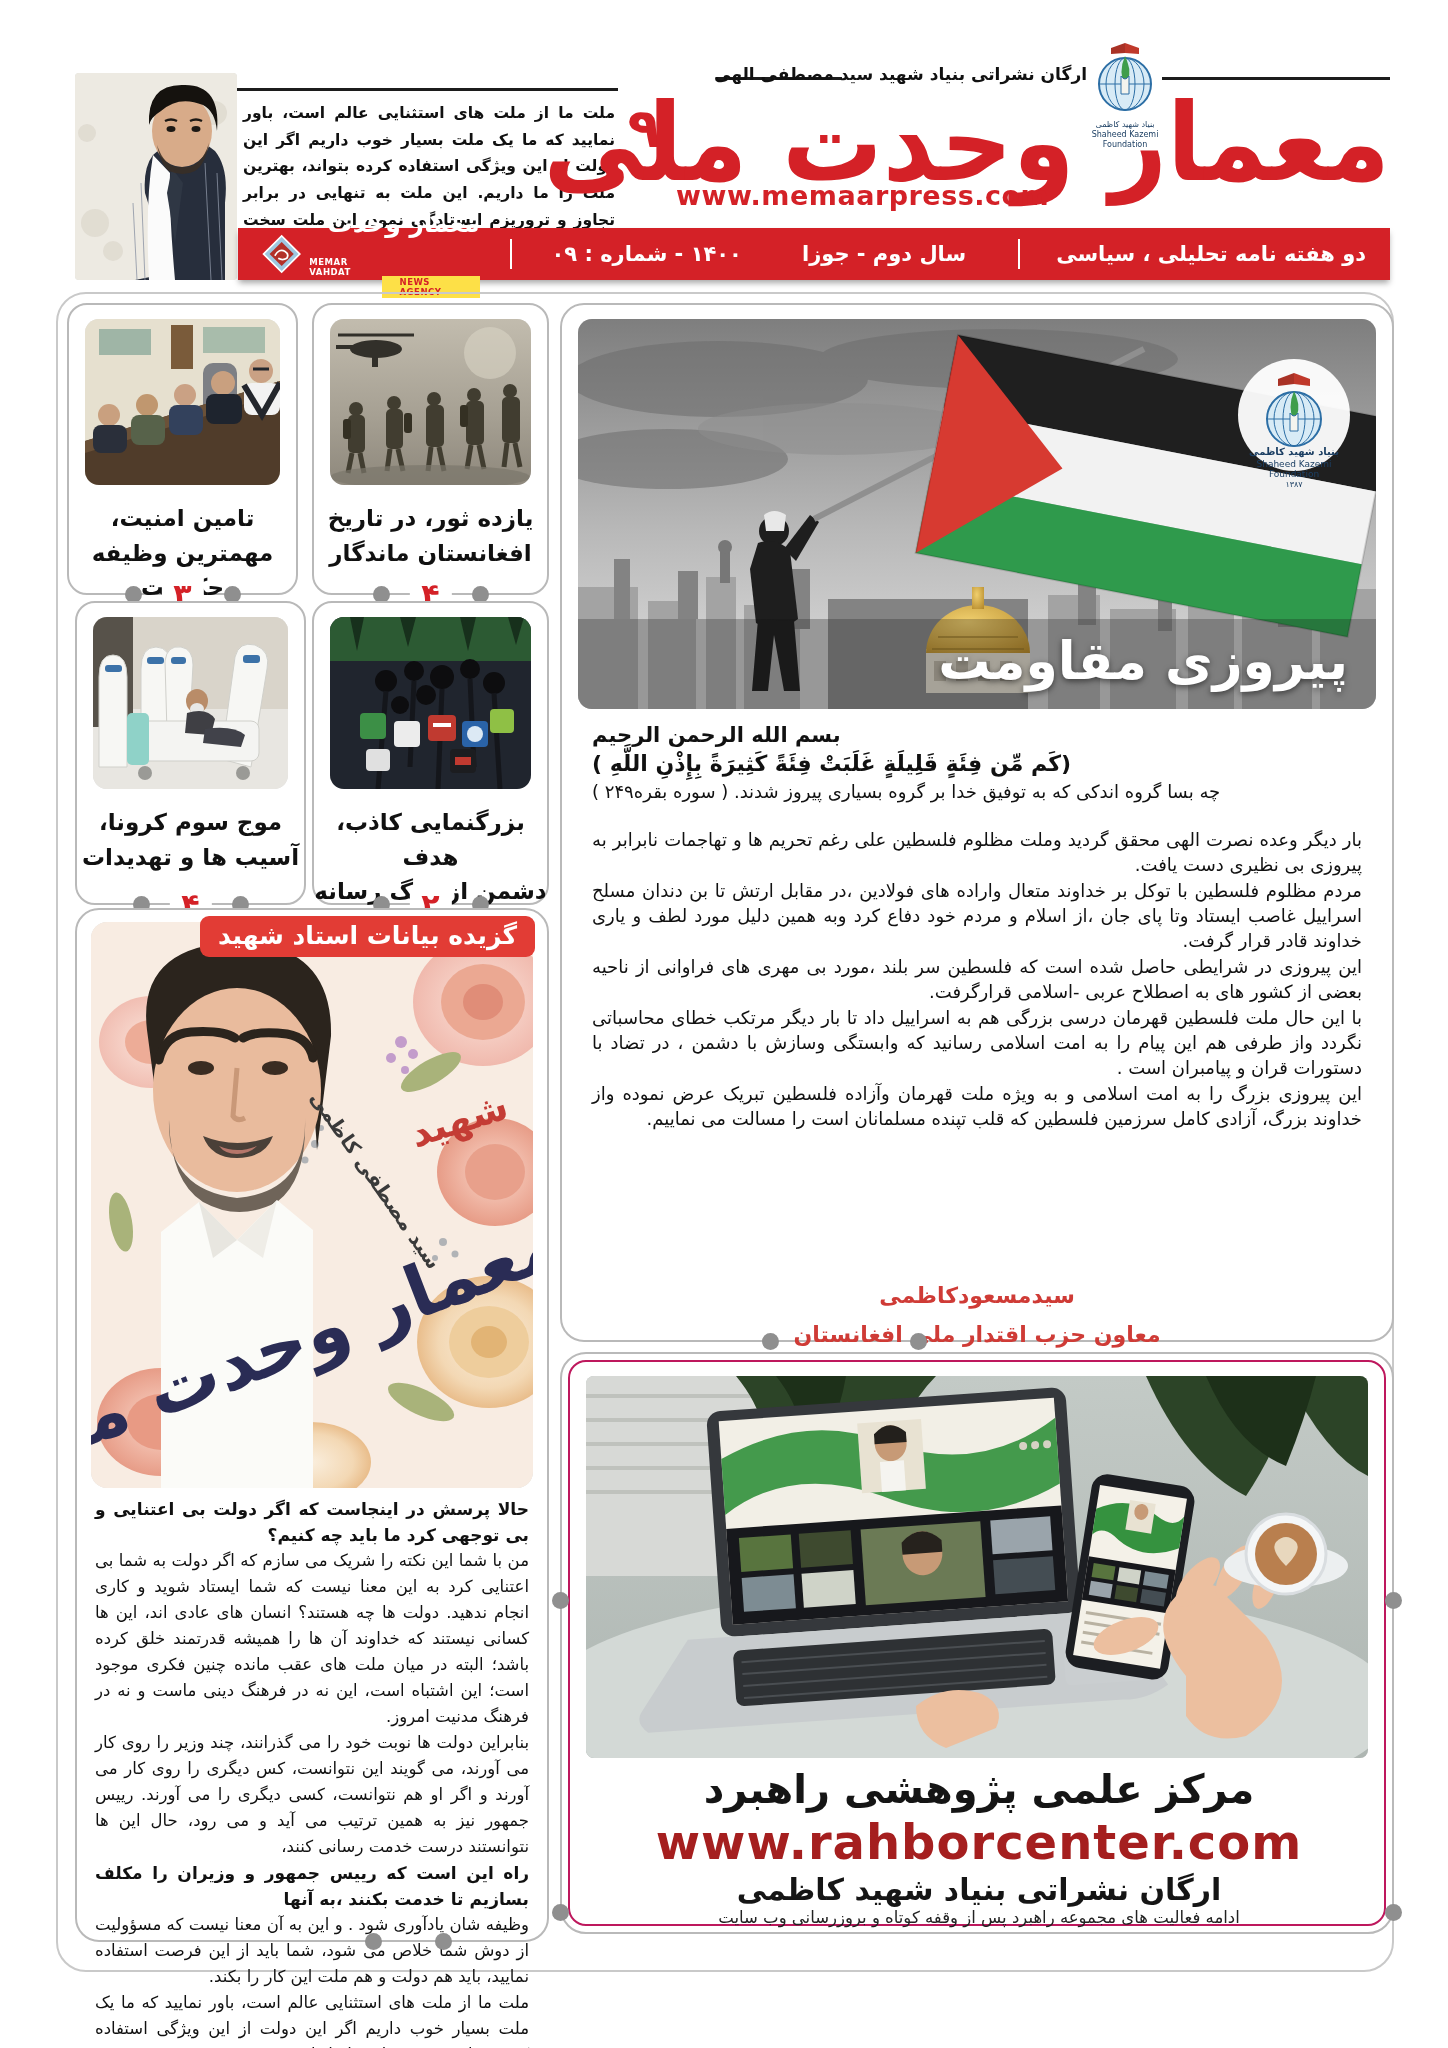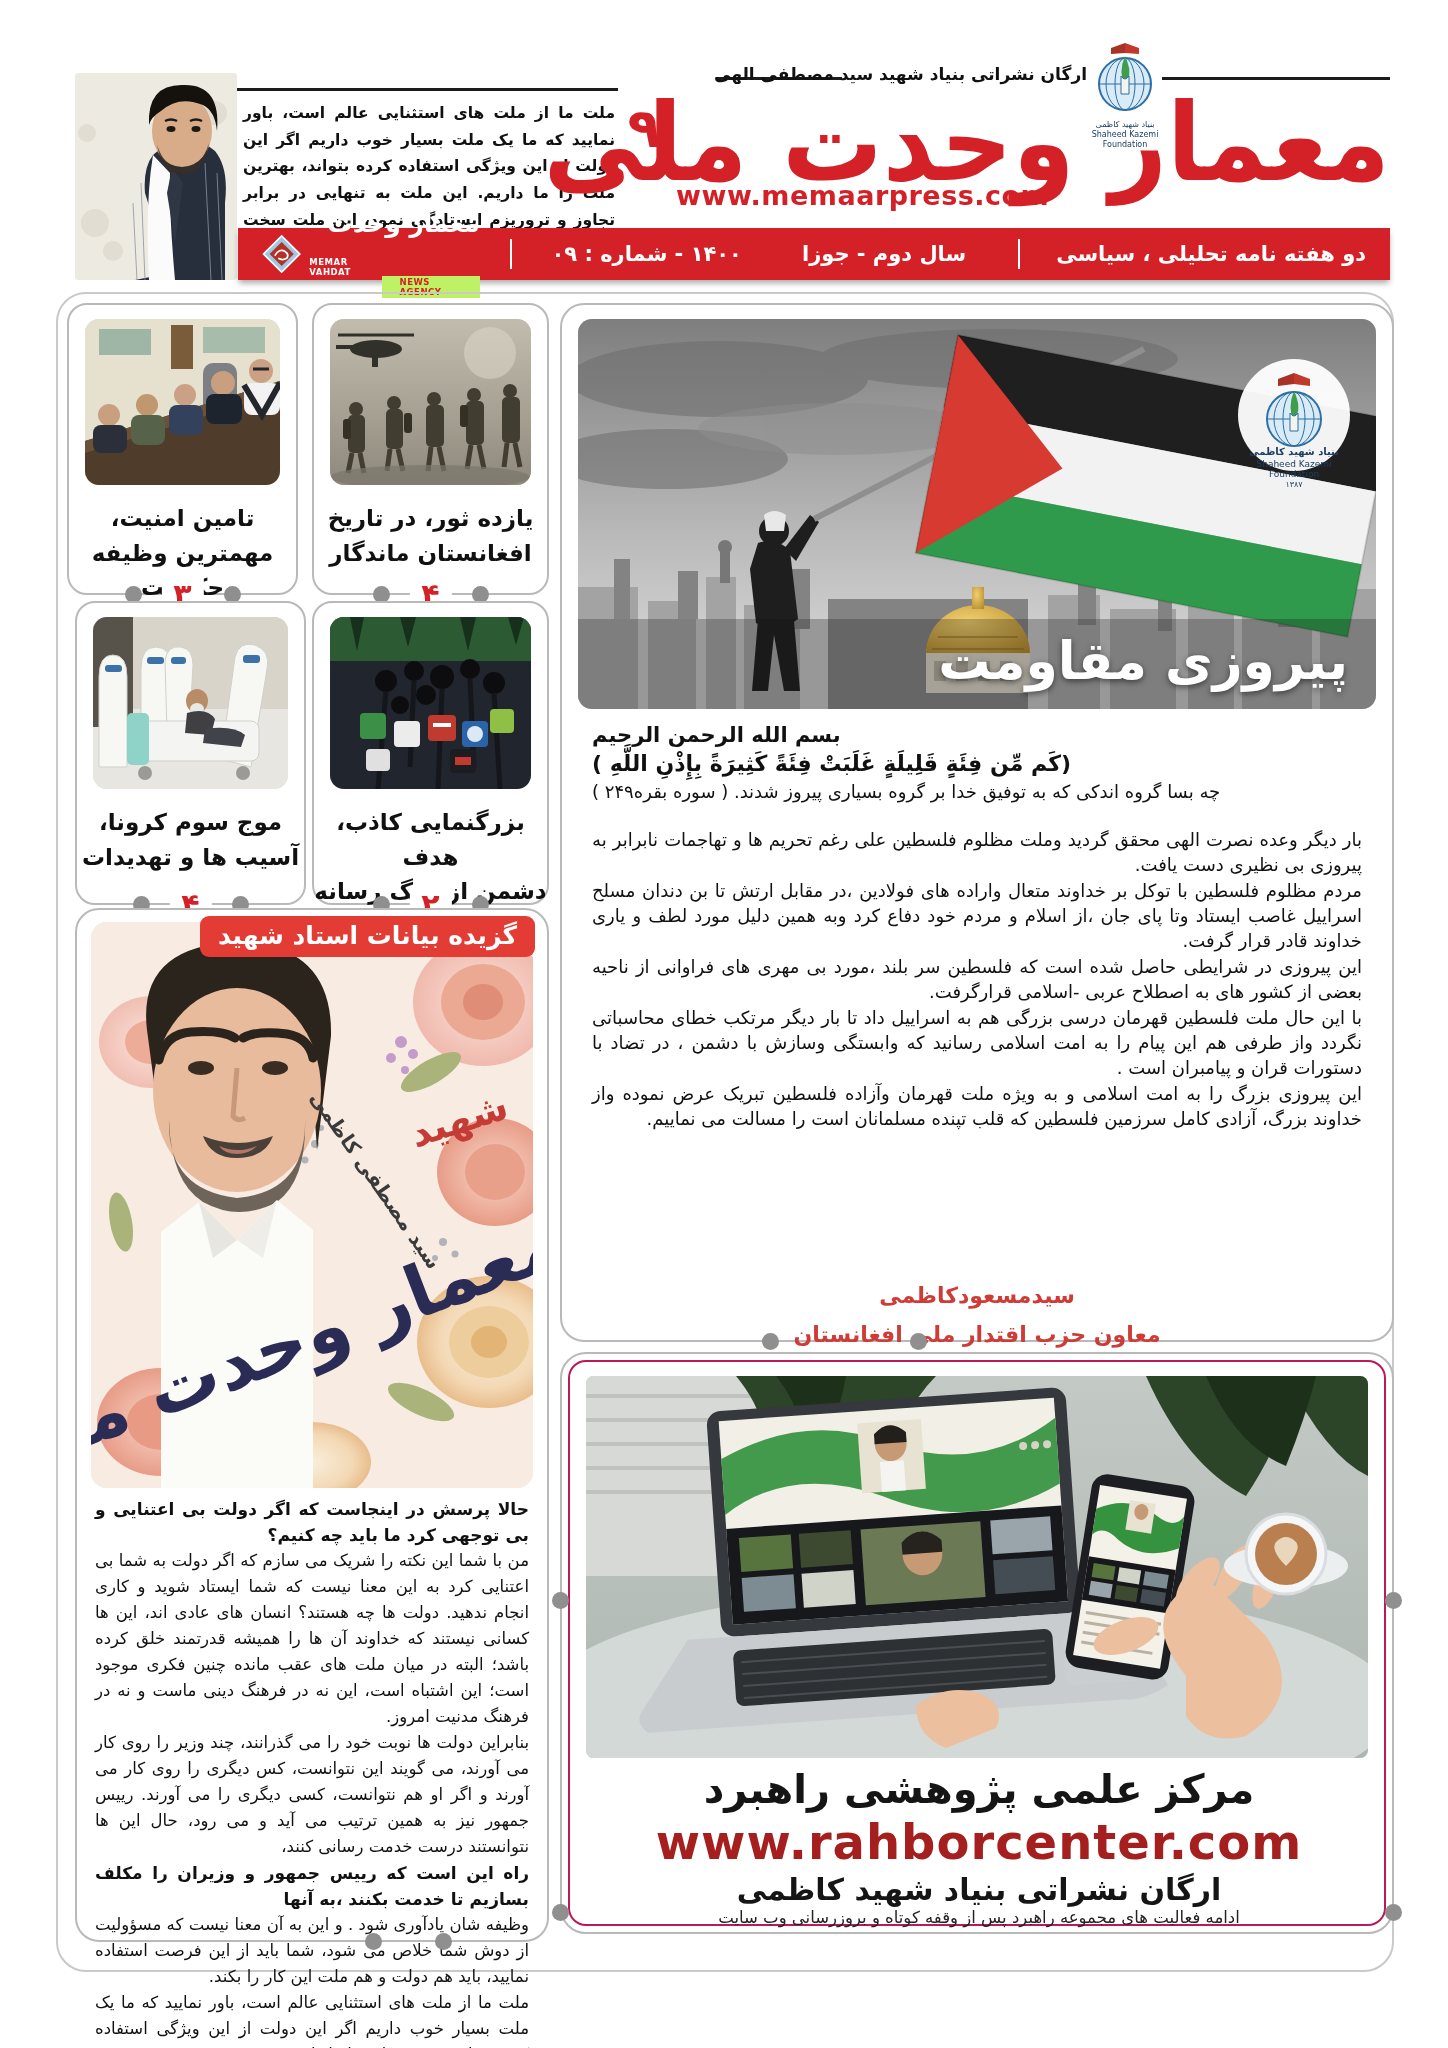--- a/index.html
+++ b/index.html
@@ -13,21 +13,21 @@
   .masthead-title{font-size:100px;font-weight:900;color:#d42127;text-align:center;line-height:1.05;letter-spacing:-2px;transform:scaleY(1.08);transform-origin:top center;white-space:nowrap;}
   .masthead-site{font-size:27px;font-weight:800;color:#d42127;letter-spacing:.5px;}
   .tagline{font-size:17px;font-weight:bold;color:#111;direction:rtl;white-space:nowrap;}
   
   .redbar{background:#d42127;box-shadow:0 4px 6px -1px rgba(0,0,0,.35);display:flex;align-items:center;direction:rtl;color:#fff;}
   .rb-sep{width:2px;height:30px;background:#fff;flex:0 0 auto;}
   .rb-text{font-size:21px;font-weight:bold;white-space:nowrap;}
   .rb-agency{display:flex;align-items:center;gap:8px;direction:ltr;}
   .rb-agency-name{font-size:25px;font-weight:900;line-height:1;}
   .rb-agency-en{font-size:8.5px;font-weight:bold;letter-spacing:.5px;display:flex;gap:4px;align-items:center;}
-  .rb-agency-en .boxed{background:#bef264;color:#d42127;padding:1px 18px;font-weight:900;margin-top:40px;}
+  .rb-agency-en .boxed{background:#fde047;color:#d42127;padding:1px 18px;font-weight:900;margin-top:40px;}
   
   .outer-frame{border:2px solid #c9c9c9;border-radius:30px;}
   .card{background:#fff;border:2px solid #b9b9b9;border-radius:20px;}
   .dot{width:17px;height:17px;border-radius:50%;background:#8f8f8f;position:absolute;}
   .thumb{border-radius:14px;overflow:hidden;position:absolute;background:#ddd;}
   .thumb svg{display:block;}
   .teaser-caption{position:absolute;left:0;right:0;text-align:center;font-size:23px;font-weight:800;color:#111;line-height:1.5;white-space:pre-line;direction:rtl;}
   .teaser-num{position:absolute;bottom:-20px;left:50%;transform:translateX(-50%);background:#fff;padding:0 12px;color:#d42127;font-size:30px;font-weight:900;line-height:1.2;}
   
   .lead-headline{position:absolute;color:#fff;font-size:52px;font-weight:900;direction:rtl;text-shadow:0 2px 6px rgba(0,0,0,.55);}

